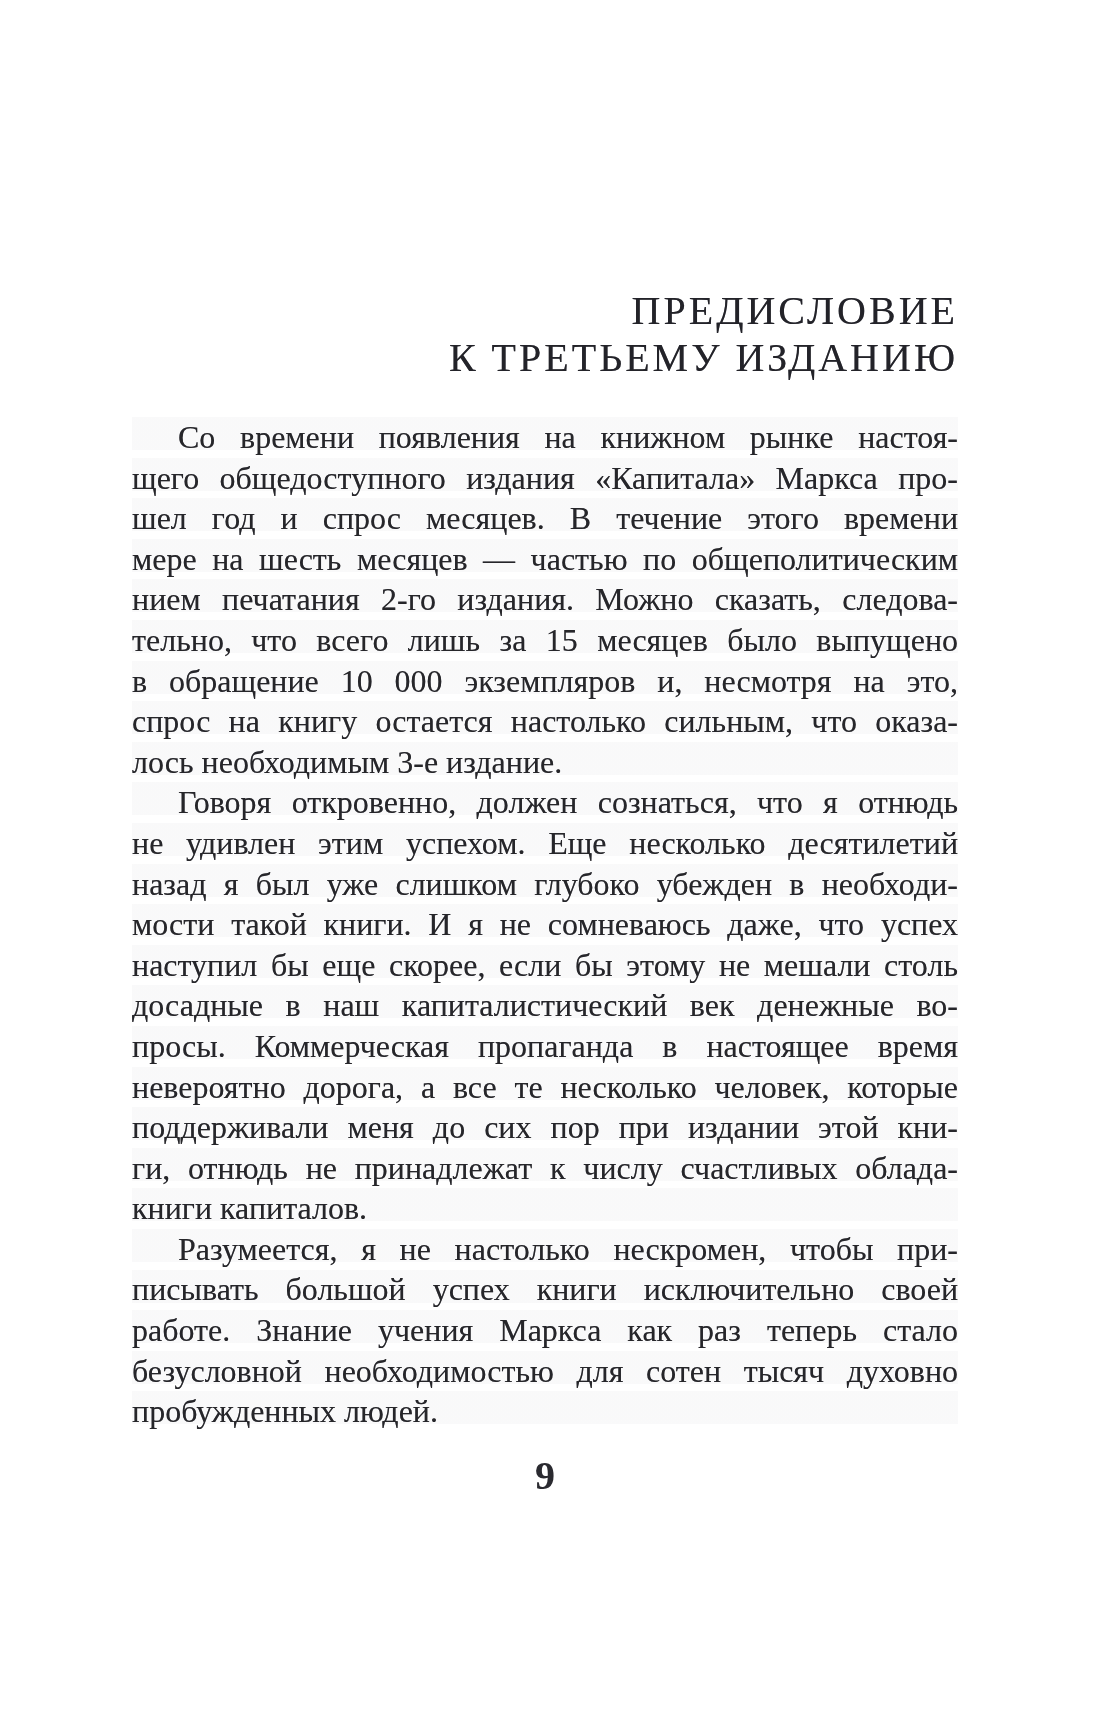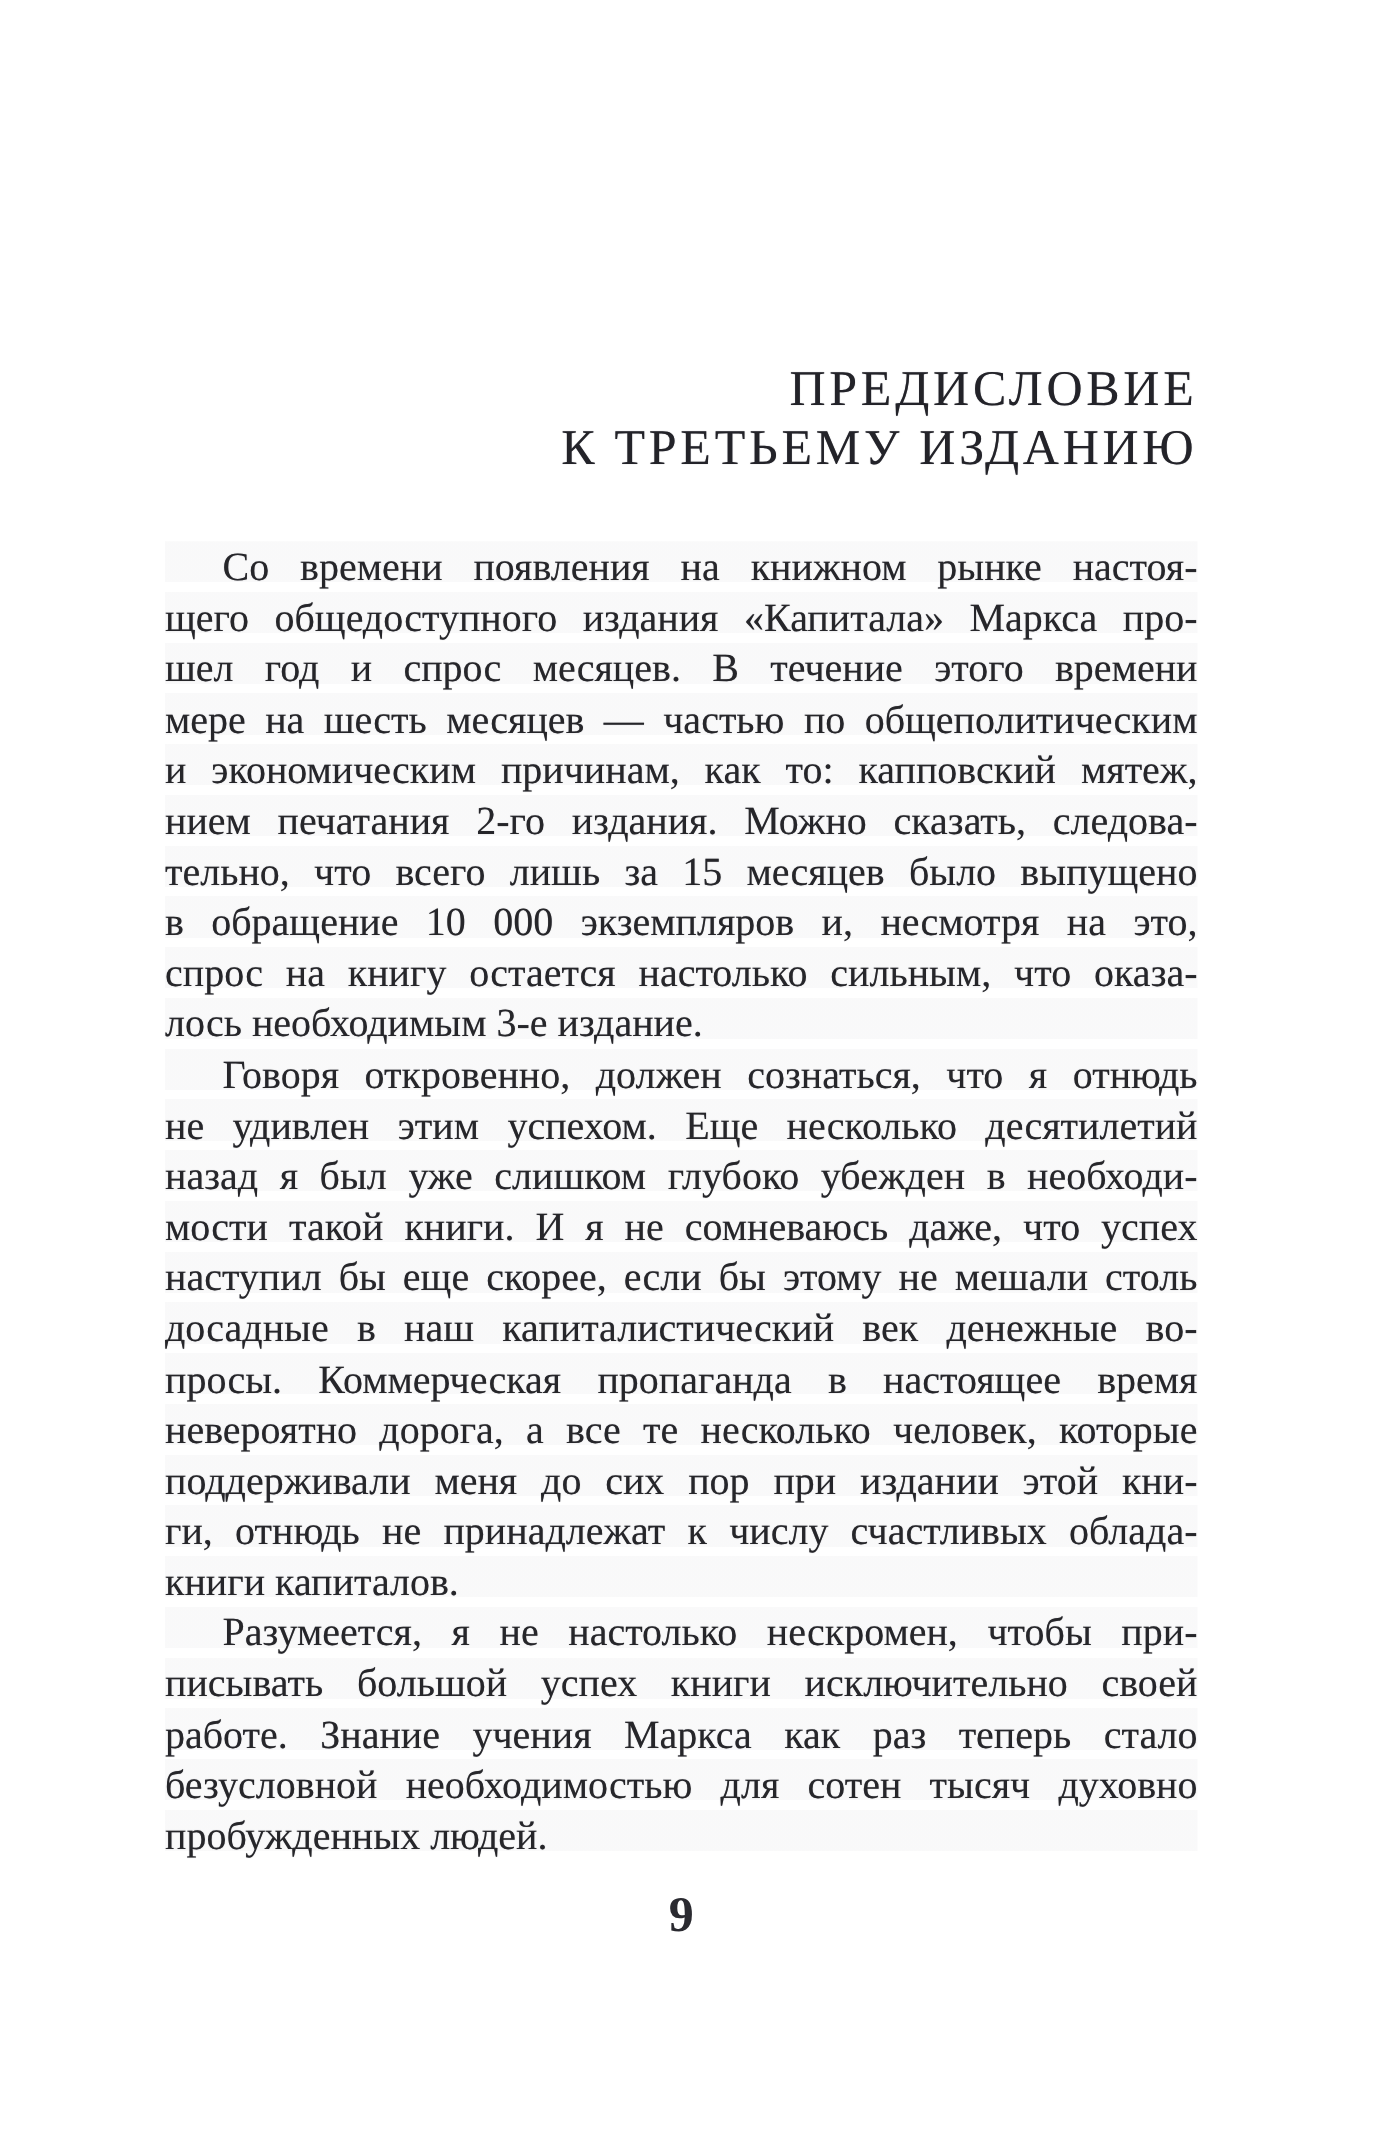--- a/index.html
+++ b/index.html
@@ -31,21 +31,21 @@
     text-align: right;
     color: #232329;
     text-shadow: 0 0 0.6px rgba(35, 35, 45, 0.55);
   }
   .title-line {
     display: block;
   }
   .body-text {
     width: 826px;
     margin-left: 132px;
-    margin-top: 52px;
+    margin-top: 36px;
     font-size: 32px;
     line-height: 40.6px;
     text-shadow: 0 0 0.6px rgba(35, 35, 45, 0.5);
     
     background: repeating-linear-gradient(
       to bottom,
       rgba(140, 140, 152, 0.05) 0px,
       rgba(140, 140, 152, 0.05) 33px,
       rgba(255, 255, 255, 0) 33px,
       rgba(255, 255, 255, 0) 40.6px
@@ -80,21 +80,20 @@
   <h1 class="title">
     <span class="title-line">ПРЕДИСЛОВИЕ</span>
     <span class="title-line">К ТРЕТЬЕМУ ИЗДАНИЮ</span>
   </h1>
 
   <div class="body-text">
       <div class="line first">Со времени появления на книжном рынке настоя-</div>
       <div class="line">щего общедоступного издания «Капитала» Маркса про-</div>
       <div class="line">шел год и спрос месяцев. В течение этого времени</div>
       <div class="line">мере на шесть месяцев — частью по общеполитическим</div>
-      <div class="line">и экономическим причинам, как то: капповский мятеж,</div>
       <div class="line">нием печатания 2-го издания. Можно сказать, следова-</div>
       <div class="line">тельно, что всего лишь за 15 месяцев было выпущено</div>
       <div class="line">в обращение 10&nbsp;000 экземпляров и, несмотря на это,</div>
       <div class="line">спрос на книгу остается настолько сильным, что оказа-</div>
       <div class="line last">лось необходимым 3-е издание.</div>
       <div class="line first">Говоря откровенно, должен сознаться, что я отнюдь</div>
       <div class="line">не удивлен этим успехом. Еще несколько десятилетий</div>
       <div class="line">назад я был уже слишком глубоко убежден в необходи-</div>
       <div class="line">мости такой книги. И я не сомневаюсь даже, что успех</div>
       <div class="line">наступил бы еще скорее, если бы этому не мешали столь</div>

